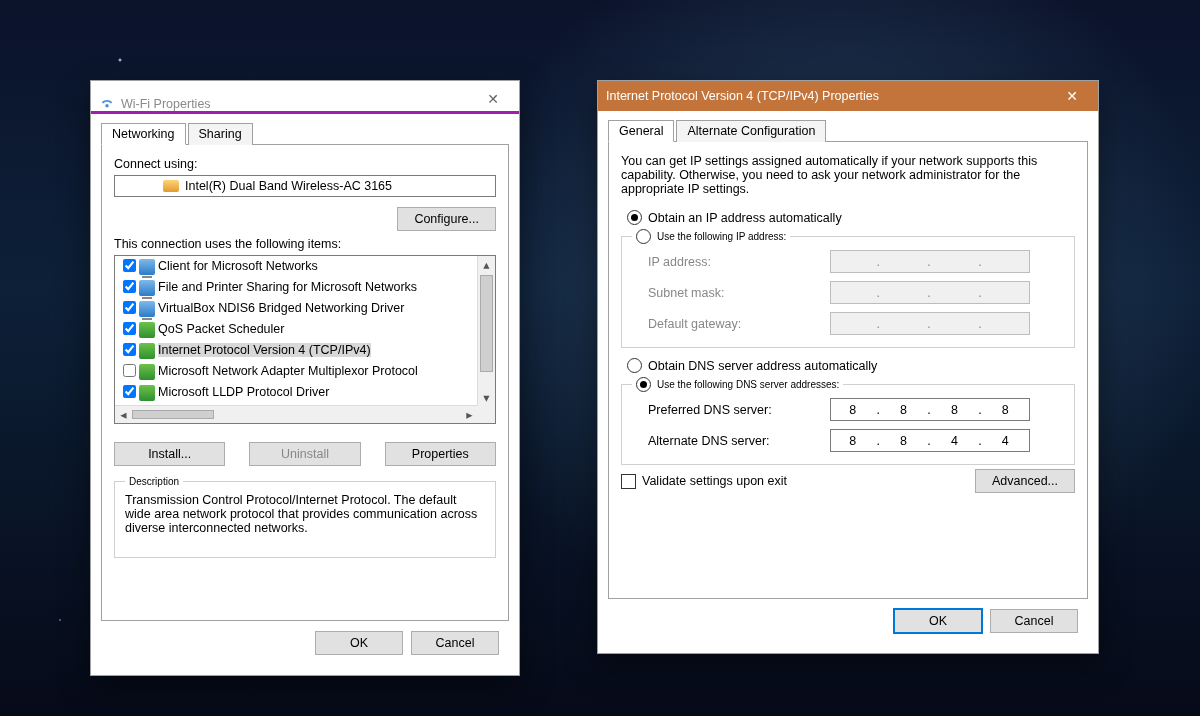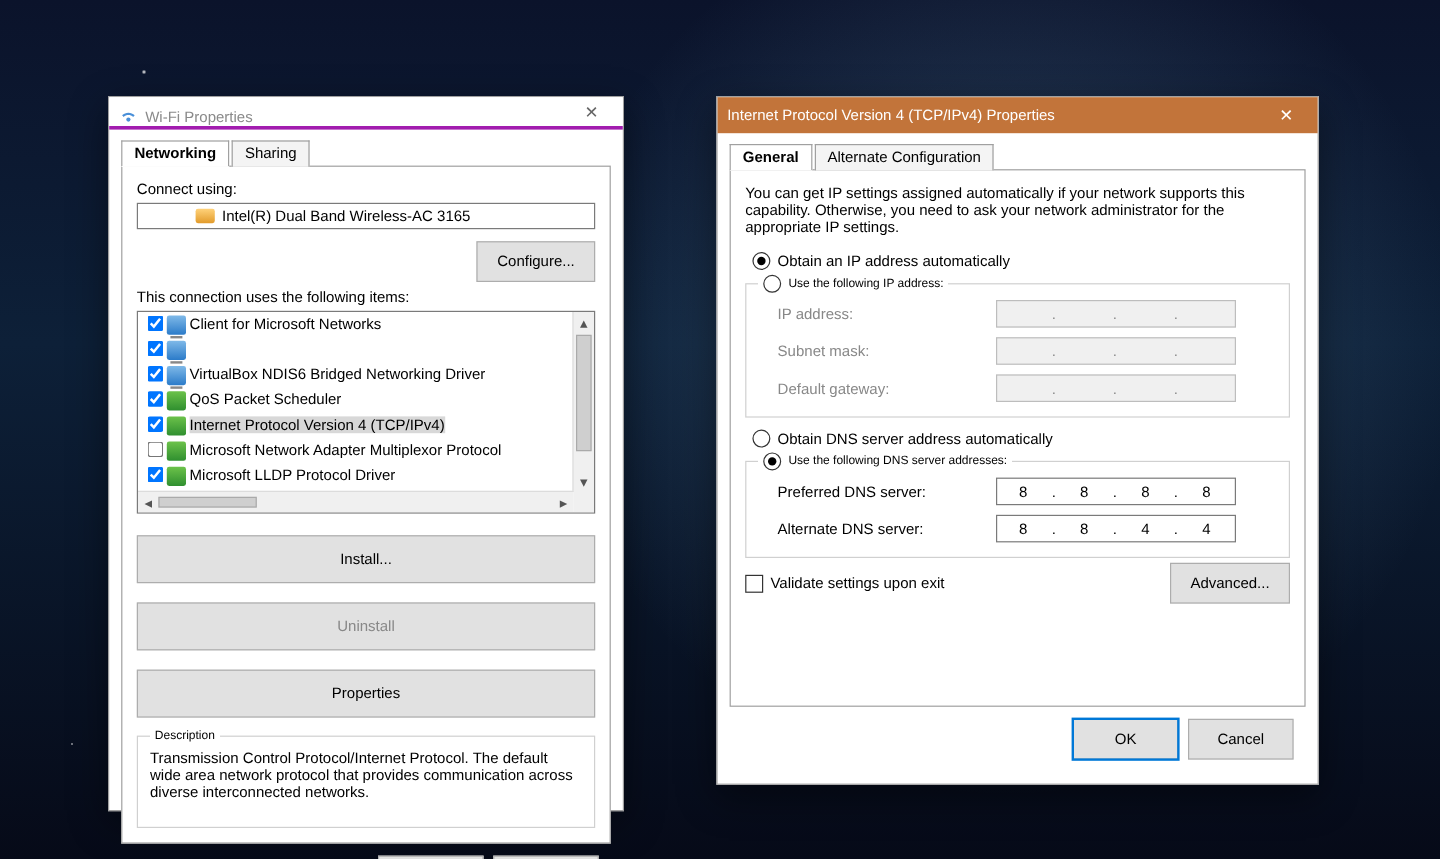--- a/index.html
+++ b/index.html
@@ -78,21 +78,20 @@
     margin-right: 2px;
     font-size: 12.5px;
     position:relative;
     top:1px;
     cursor:default;
   }
   .tab.active {
     background: #ffffff;
     border-bottom: 1px solid #ffffff;
     z-index:2;
-    font-weight:bold;
   }
   .tabpanel {
     border: 1px solid var(--win-border);
     background: #ffffff;
     padding: 12px;
     flex:1;
     position:relative;
   }
 
   .label { margin-bottom:4px; }
@@ -101,23 +100,23 @@
     border: 1px solid #7a7a7a;
     background:#fff;
     height: 22px;
     padding: 1px 6px;
     display:flex; align-items:center;
     overflow:hidden; white-space:nowrap;
   }
   .btn {
     border: 1px solid var(--btn-border);
     background: var(--btn-face);
-    height: 34px;
+    height: 24px;
     min-width: 88px;
-    padding: 12px 16px;
+    padding: 0 16px;
     display:inline-flex; align-items:center; justify-content:center;
     font: inherit;
     cursor:default;
   }
   .btn:disabled { color: var(--disabled-text); }
   .btn.default { outline: 2px solid var(--accent); outline-offset:-1px; }
 
   
   .listbox-wrap { position:relative; }
   .listbox {
@@ -234,20 +233,21 @@
         <div class="listbox" id="wifi-items" style="padding-right:17px; padding-bottom:17px;">
 
           <div class="list-item">
               <input type="checkbox" checked="" style="">
               <span class="item-icon ico-monitor"></span>
               <span class="item-label">Client for Microsoft Networks</span>
             </div>
             <div class="list-item">
               <input type="checkbox" checked="" style="">
               <span class="item-icon ico-monitor"></span>
+              <span class="item-label">File and Printer Sharing for Microsoft Networks</span>
             </div>
             <div class="list-item">
               <input type="checkbox" checked="" style="">
               <span class="item-icon ico-monitor"></span>
               <span class="item-label">VirtualBox NDIS6 Bridged Networking Driver</span>
             </div>
             <div class="list-item">
               <input type="checkbox" checked="" style="">
               <span class="item-icon ico-green"></span>
               <span class="item-label">QoS Packet Scheduler</span>
@@ -277,21 +277,21 @@
             <div class="arrow">◂</div>
             <div class="track">
                 <div class="thumb" style="position:absolute;left:0;top:2px;bottom:2px;"></div>
               </div>
             <div class="arrow">▸</div>
           </div>
           <div class="corner"></div>
         </div>
       </div>
 
-      <div class="btnrow inside" style="margin-top:10px;flex-direction:column;">
+      <div class="btnrow inside" style="margin-top:10px;">
         <button class="btn" style="flex:1">Install...</button>
         <span style="width:8px"></span>
         <button class="btn" style="flex:1" disabled="">Uninstall</button>
         <span style="width:8px"></span>
         <button class="btn" style="flex:1">Properties</button>
       </div>
 
       <fieldset style="margin-top:10px;">
         <legend>Description</legend>
         <div style="min-height:54px;">Transmission Control Protocol/Internet Protocol. The default wide area network protocol that provides communication across diverse interconnected networks.</div>

